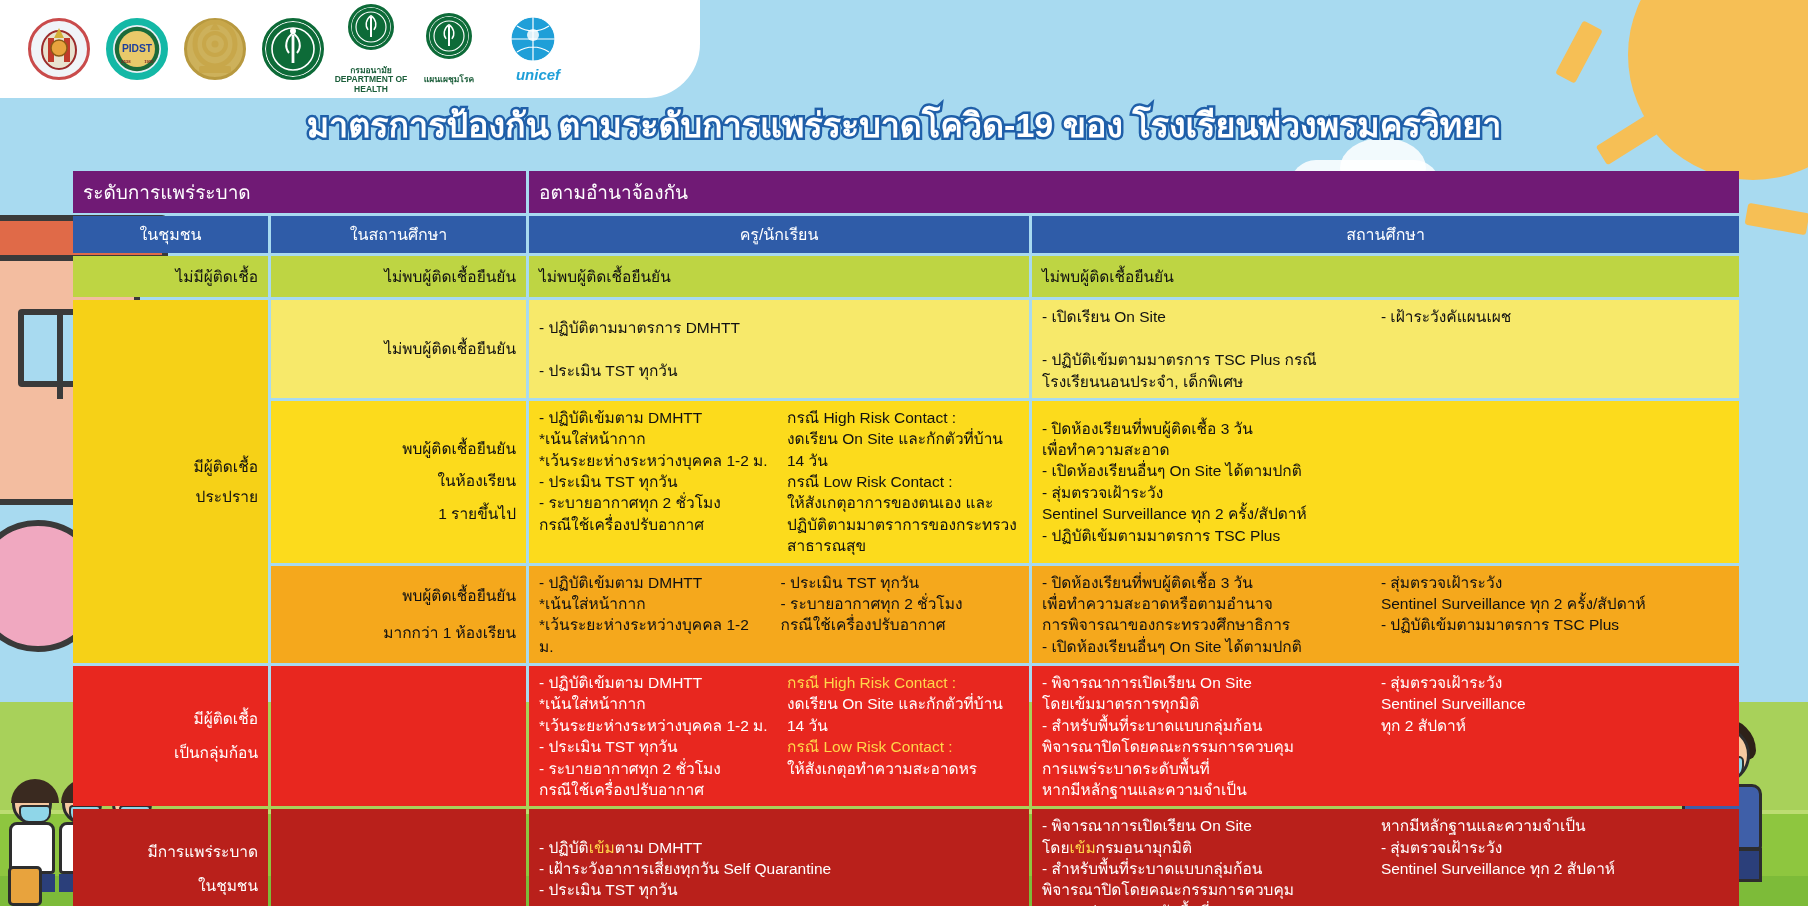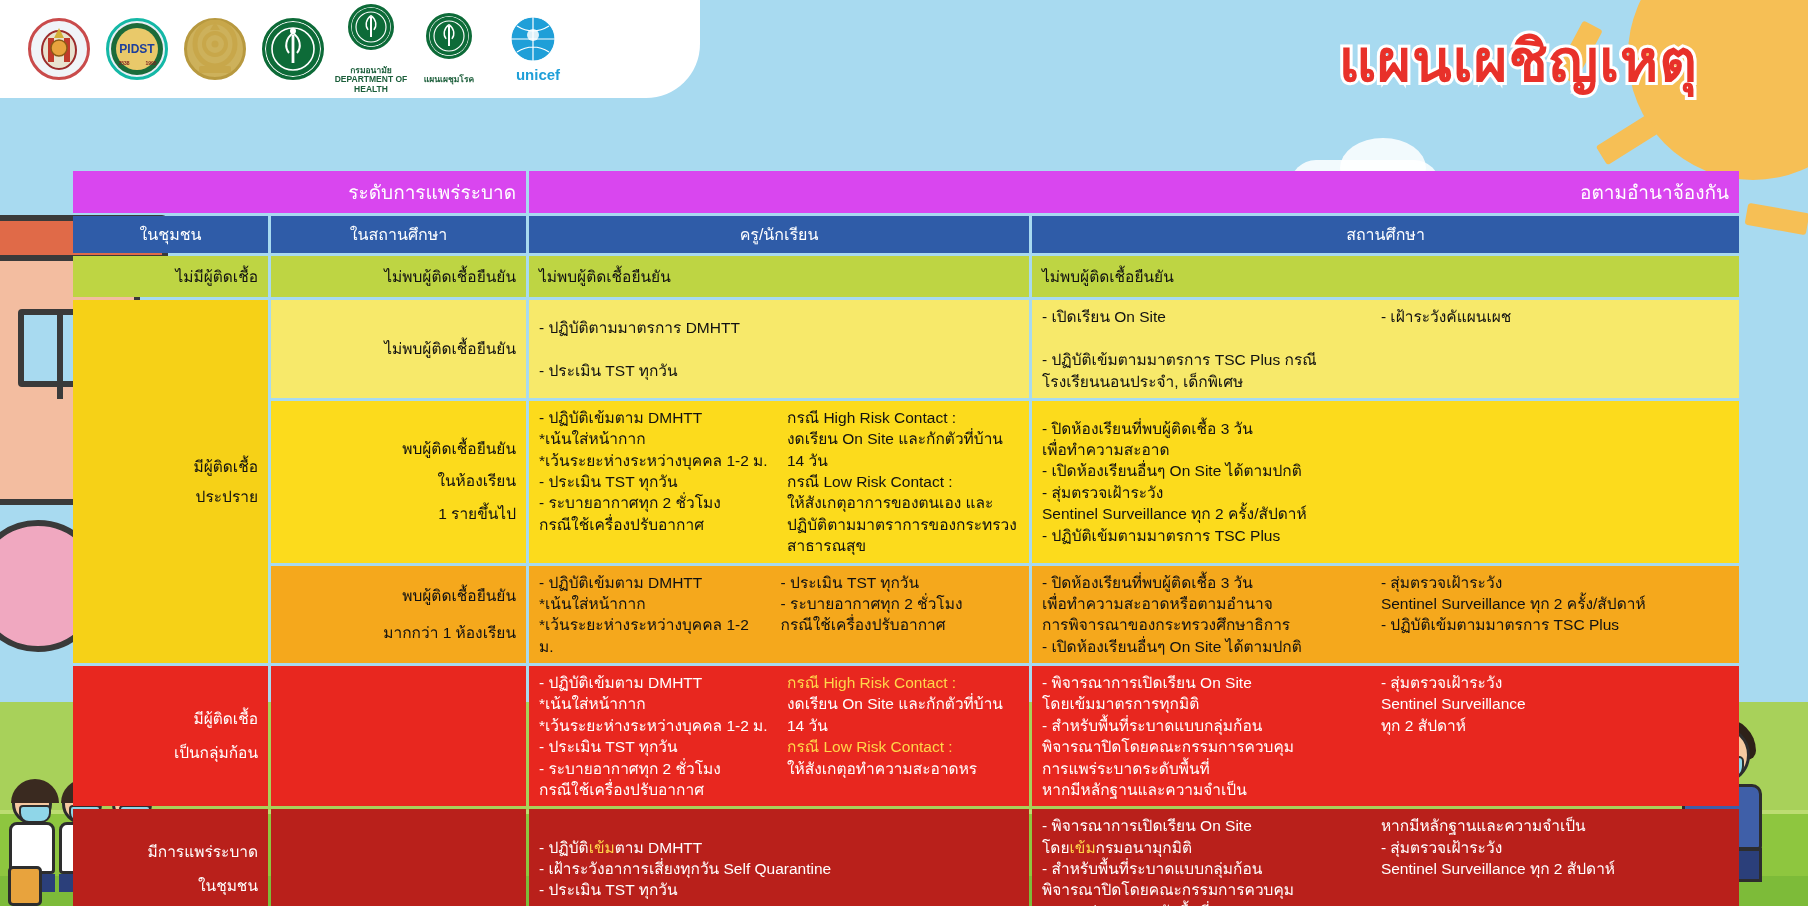--- a/index.html
+++ b/index.html
@@ -70,21 +70,21 @@
     position:absolute; left:0; top:0; width:700px; height:98px;
     background:#ffffff; border-bottom-right-radius:54px;
     display:flex; align-items:center; gap:4px; padding:4px 18px 4px 22px;
     z-index:5;
   }
   .logo { width:74px; height:82px; display:flex; flex-direction:column; align-items:center; justify-content:center; }
   .logo .disc { width:62px; height:62px; border-radius:50%; display:flex; align-items:center; justify-content:center;
                 font-size:8px; font-weight:bold; text-align:center; line-height:1.05; color:#fff; }
   .logo .cap { font-size:8.5px; color:#1b5e3a; font-weight:bold; margin-top:16px; text-align:center; line-height:1.1; }
   .lg-moph { background:#0d6b38; border:3px solid #0d6b38; box-shadow:inset 0 0 0 3px #fff; }
-  .lg-pidst{ background:#eaeff6; color:#1d3f9b; border:3px solid #14b8a6; font-size:13px; }
+  .lg-pidst{ background:#eaeff6; color:#1d3f9b; border:7px solid #14b8a6; font-size:13px; }
   .lg-royal{ background:#cdb15b; color:#5c4410; border:3px solid #b8993f; }
   .lg-garuda{ background:#f0f4f8; color:#9b2b2b; border:3px solid #c94b4b; font-size:9px; }
 
   
   .main-title {
     position:absolute; right:110px; top:14px; z-index:6;
     font-size:58px; font-weight:bold; color:#e8312a;
     -webkit-text-stroke: 6px #ffffff; paint-order: stroke fill;
     letter-spacing:1px;
   }
@@ -95,21 +95,21 @@
   }
 
   
   .table-wrap {
     position:absolute; left:70px; top:168px; width:1672px; z-index:7;
     border-collapse:separate;
   }
   table.grid { width:100%; border-collapse:separate; border-spacing:3px; table-layout:fixed; }
   table.grid th, table.grid td { vertical-align:middle; padding:6px 10px; }
 
-  th.hdr { background:#d946ef; color:#fff; font-size:19px; font-weight:normal; text-align:right; }
+  th.hdr { background:#701a75; color:#fff; font-size:19px; font-weight:normal; text-align:left; }
   th.sub { background:#2f5ca8; color:#fff; font-size:16px; font-weight:normal; text-align:center; height:32px; }
 
   td.cell { font-size:15.5px; color:#111; line-height:1.38; text-align:left; }
   td.center { text-align:right; line-height:1.9; }
   .c-green  { background:#bed543; }
   .c-yellow { background:#f7e96a; }
   .c-yellow2{ background:#fcdb1c; }
   .c-gold   { background:#f6d117; }
   .c-orange { background:#f5a81c; }
   .c-red    { background:#e8271f; color:#fff !important; }
@@ -240,32 +240,32 @@
       <div class="disc lg-moph" style="width:46px;height:46px;">
         <svg width="42" height="42" viewBox="0 0 56 56">
           <circle cx="28" cy="28" r="27" fill="#0d6b38"></circle>
           <circle cx="28" cy="28" r="21" fill="none" stroke="#fff" stroke-width="1.6"></circle>
           <rect x="26.6" y="14" width="2.8" height="28" fill="#fff"></rect>
           <path d="M28 12 c-7 5 -9 14 -4 20 M28 12 c7 5 9 14 4 20" stroke="#fff" stroke-width="2" fill="none"></path>
         </svg>
       </div>
       <div class="cap">แผนเผชุมโรค</div>
     </div>
-    <div class="logo" style="width:96px;">
+    <div class="logo" style="width:96px;font-style:italic;">
       <svg width="62" height="56" viewBox="0 0 62 56">
         <circle cx="26" cy="24" r="22" fill="#1f9fd8"></circle>
         <circle cx="26" cy="24" r="22" fill="none" stroke="#fff" stroke-width="1.2"></circle>
         <path d="M26 2 v44 M4 24 h44 M10 11 q16 10 32 0 M10 37 q16 -10 32 0" stroke="#fff" stroke-width="1.2" fill="none"></path>
         <path d="M20 20 a6 6 0 1 1 12 0 a6 6 0 1 1 -12 0" fill="#fff" opacity=".85"></path>
       </svg>
       <div class="cap" style="color:#1f9fd8;font-size:15px;margin-top:-4px;">unicef</div>
     </div>
   </div>
 
-  <div class="main-title">แผนเผชิญเหตุ</div>
+  <div class="sub-title">มาตรการป้องกัน ตามระดับการแพร่ระบาดโควิด-19 ของ โรงเรียนพ่วงพรมครวิทยา</div>
 
   <div class="table-wrap">
     <table class="grid">
       <colgroup>
         <col style="width:195px">
           <col style="width:255px">
           <col style="width:500px">
           <col style="width:auto">
       </colgroup>
       <thead>

